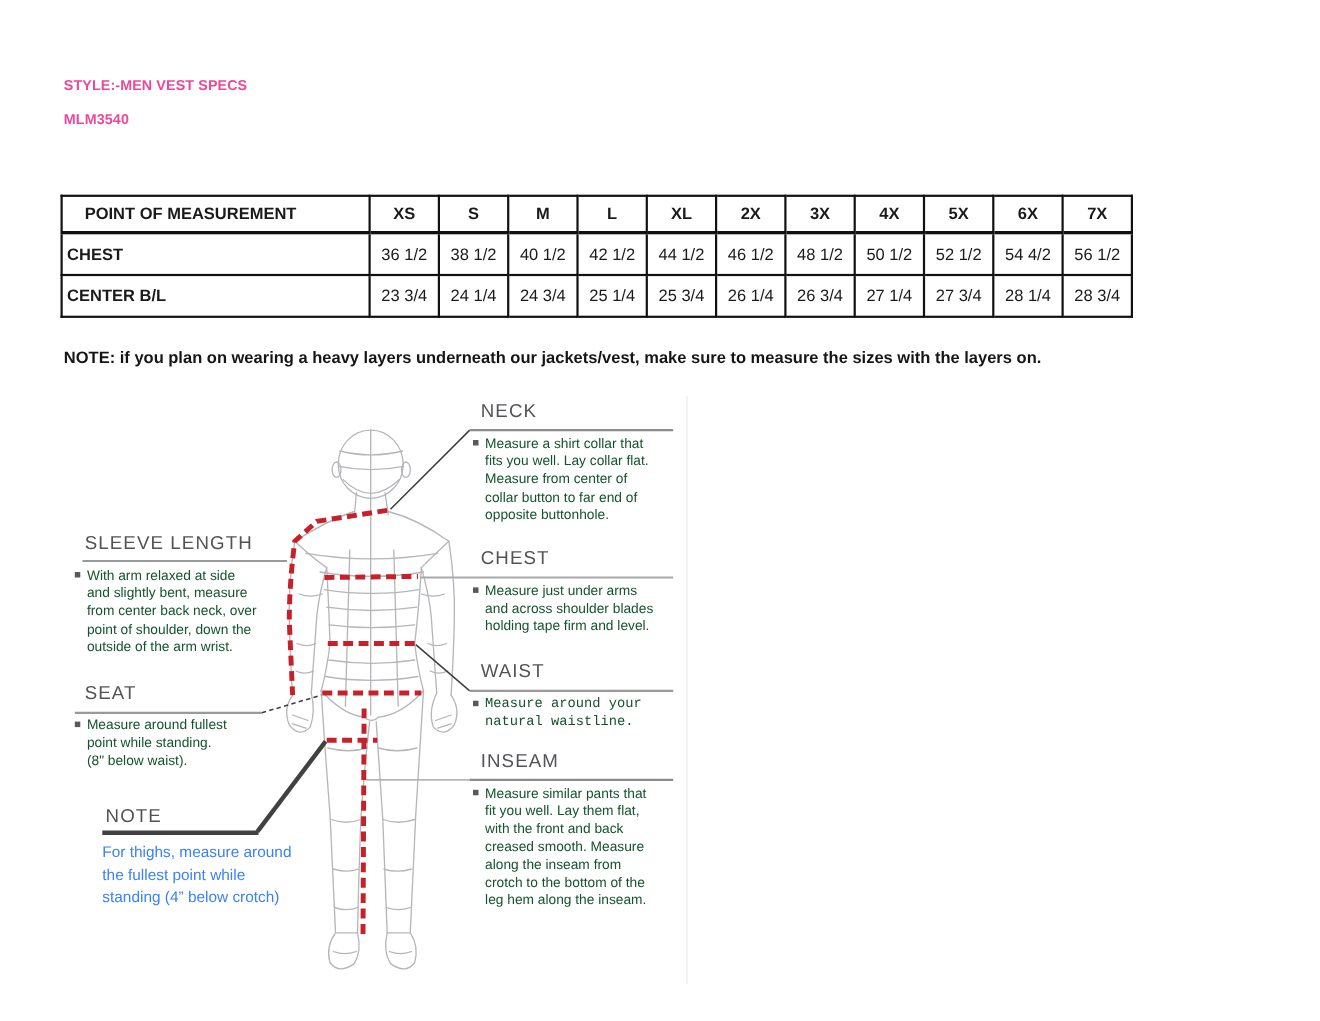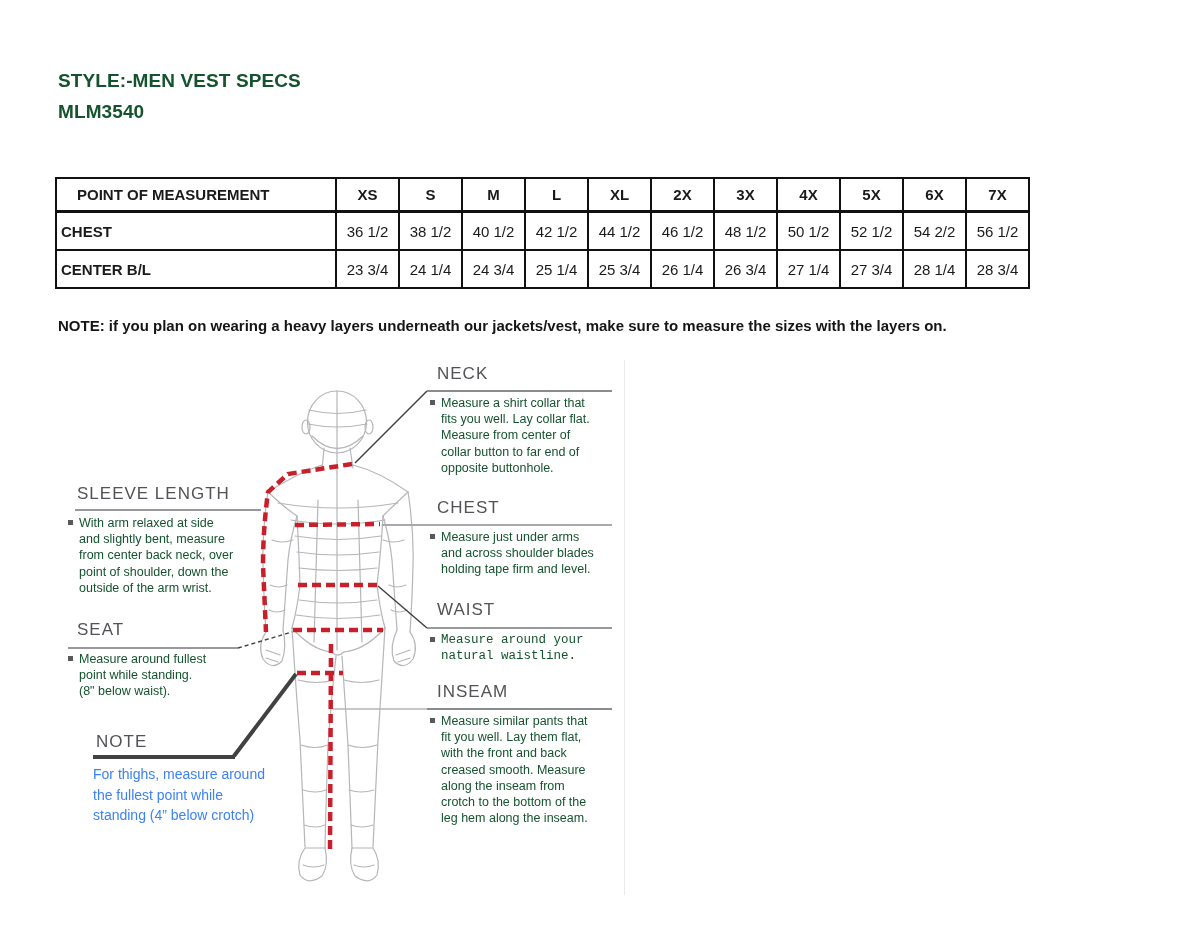--- a/index.html
+++ b/index.html
@@ -2,21 +2,21 @@
 <html><head>
 <meta charset="utf-8">
 <style>
   html,body{margin:0;padding:0;}
   body{
     width:1200px;height:928px;background:#ffffff;position:relative;
     font-family:"Liberation Sans", sans-serif;color:#1a1a1a;overflow:hidden;
   }
   .abs{position:absolute;}
   
-  .doc-title{left:58px;font-size:19px;font-weight:bold;color:#14532d;letter-spacing:.1px;}
+  .doc-title{left:58px;font-size:13px;font-weight:bold;color:#ec4899;letter-spacing:.1px;}
   #title1{top:70px;}
   #title2{top:101px;}
   .note-line{left:58px;top:317px;font-size:15px;font-weight:bold;color:#151515;white-space:nowrap;}
   
   table.size-table{
     position:absolute;left:55px;top:177px;border-collapse:collapse;table-layout:fixed;
     border:2px solid #111;font-size:15px;
   }
   table.size-table th, table.size-table td{
     border:2px solid #111;vertical-align:middle;background:#fff;
@@ -86,21 +86,21 @@
       <th>CHEST</th>
       <td>36 1/2</td>
       <td>38 1/2</td>
       <td>40 1/2</td>
       <td>42 1/2</td>
       <td>44 1/2</td>
       <td>46 1/2</td>
       <td>48 1/2</td>
       <td>50 1/2</td>
       <td>52 1/2</td>
-      <td>54 2/2</td>
+      <td>54 4/2</td>
       <td>56 1/2</td>
     </tr>
     <tr>
       <th>CENTER B/L</th>
       <td>23 3/4</td>
       <td>24 1/4</td>
       <td>24 3/4</td>
       <td>25 1/4</td>
       <td>25 3/4</td>
       <td>26 1/4</td>

